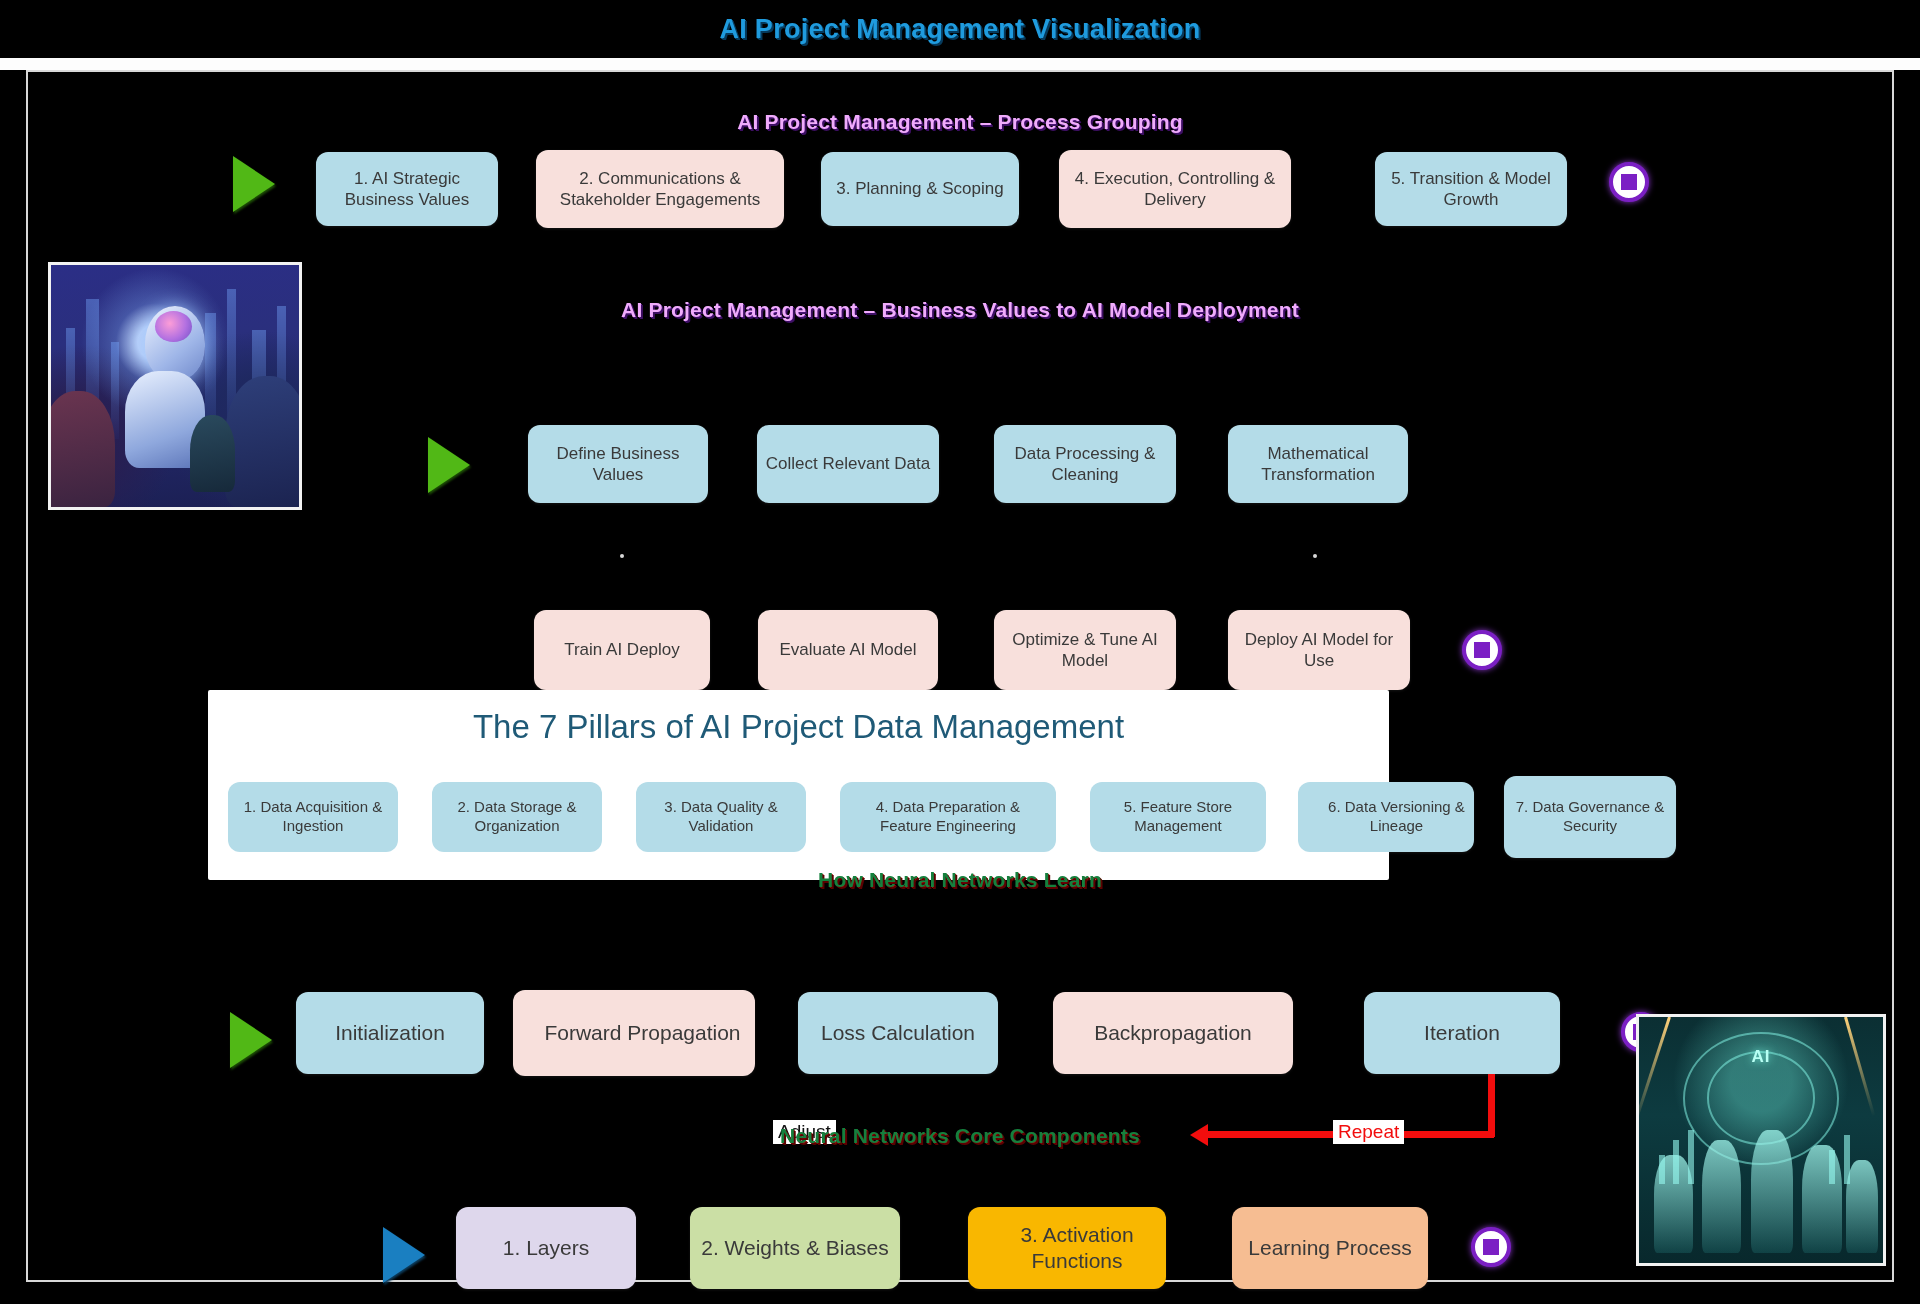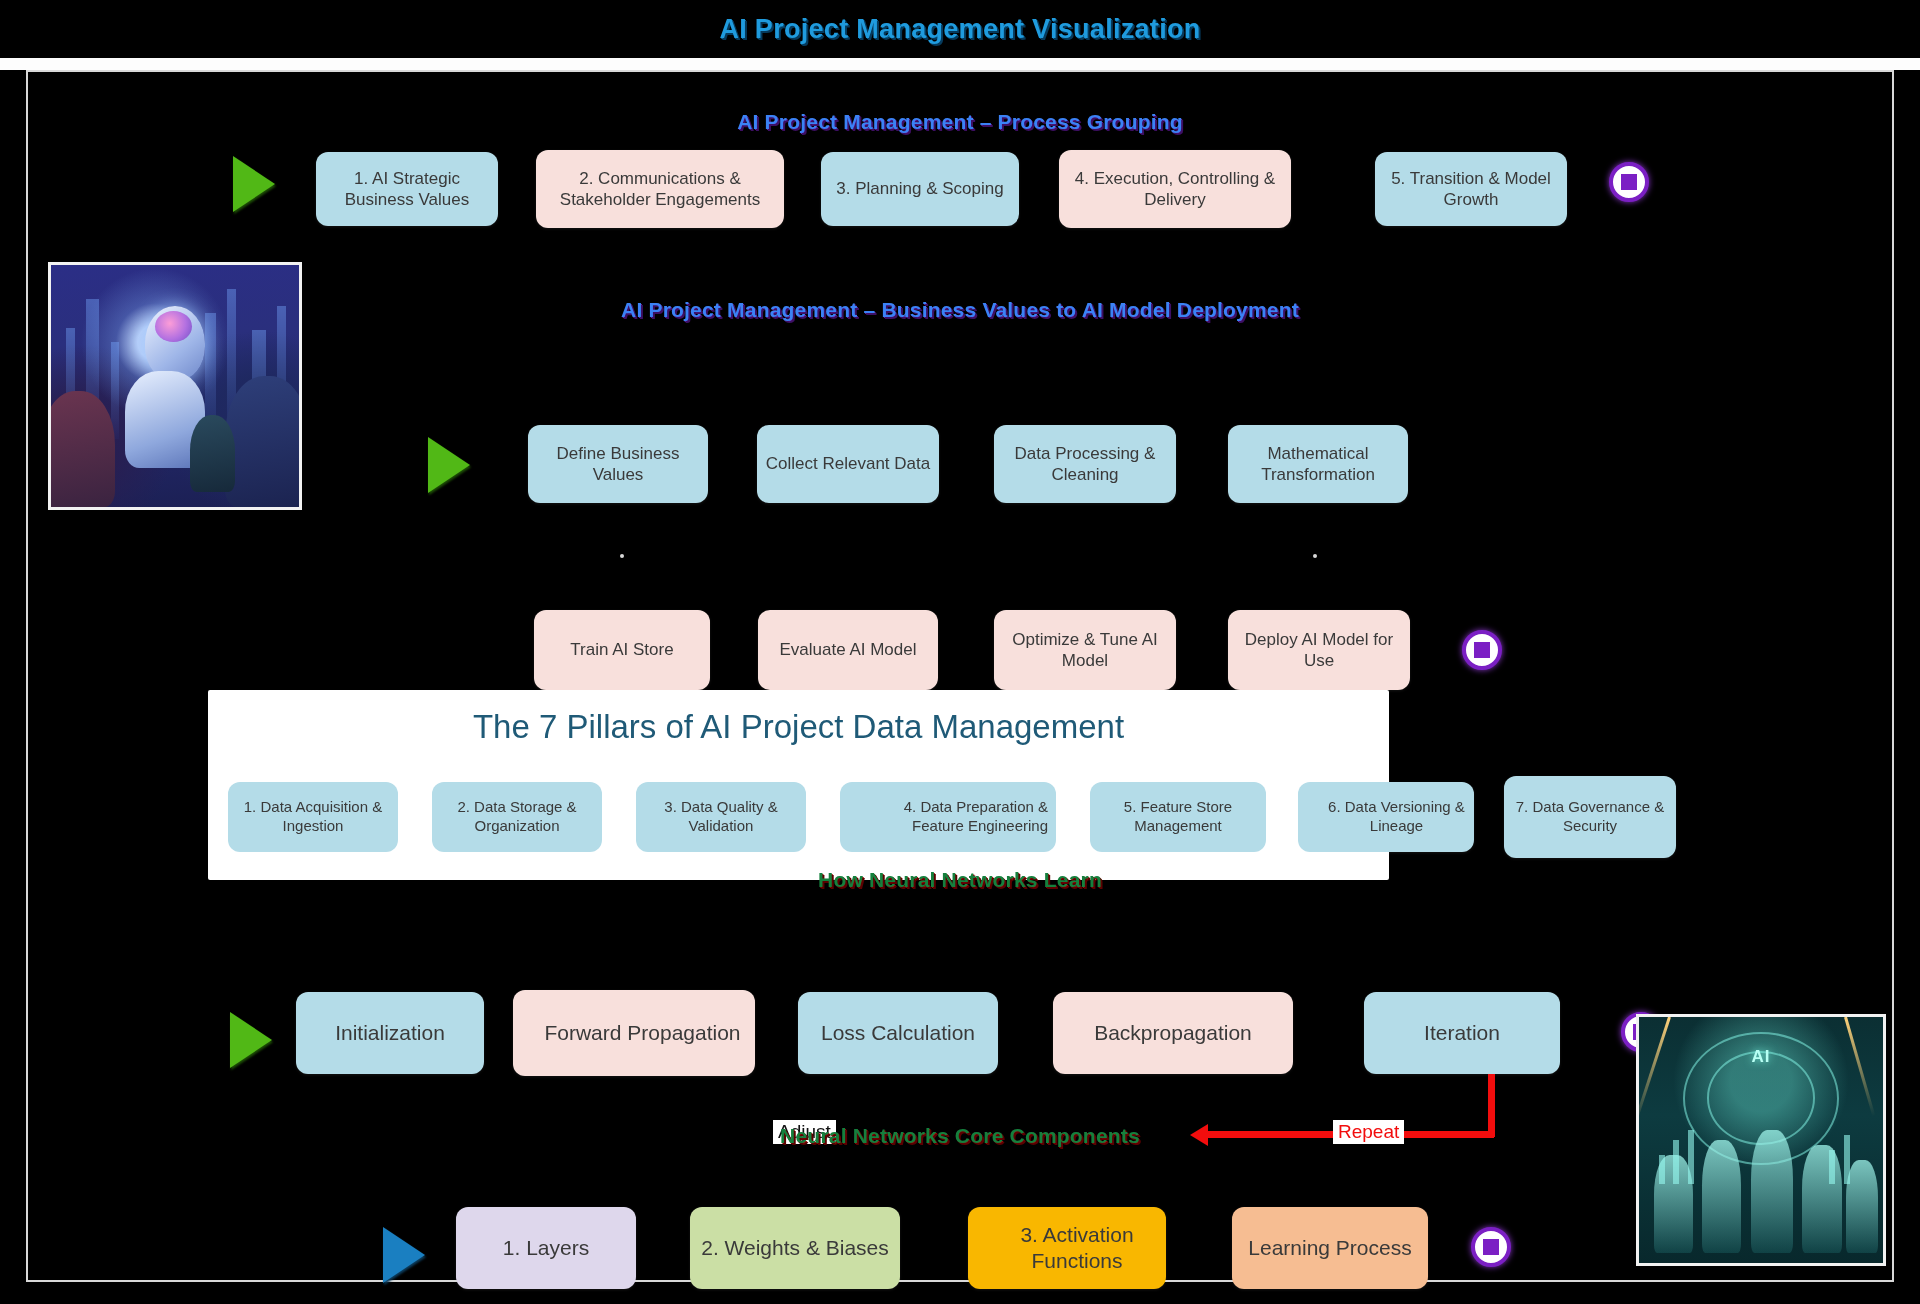--- a/index.html
+++ b/index.html
@@ -33,21 +33,21 @@
     width: 1868px; height: 1212px;
     background: #000;
     border: 2px solid #d9d9d9;
   }
 
   
   .sec-head {
     position: absolute; text-align: center; white-space: nowrap;
     font-weight: bold; font-size: 21px; letter-spacing: .2px;
   }
-  .sec-purple { color: #3b82f6; text-shadow: 2px 2px 0 #3d0f63, 1px 1px 0 #6b22a6; }
+  .sec-purple { color: #f0abfc; text-shadow: 2px 2px 0 #3d0f63, 1px 1px 0 #6b22a6; }
   .sec-red { color: #15803d; text-shadow: 2px 2px 0 #5c0000, 1px 1px 0 #a30707; }
 
   
   .node {
     position: absolute;
     border-radius: 12px;
     display: flex; align-items: center; justify-content: center;
     text-align: center;
     color: #3a3a3a;
     line-height: 1.25;
@@ -204,36 +204,36 @@
     <div class="tri tri-green" style="left:400px;top:365px;"></div>
 
     <div class="node blue" style="left:500px;top:353px;width:180px;height:78px;font-size:17px;">Define Business Values</div>
     <div class="node blue" style="left:729px;top:353px;width:182px;height:78px;font-size:17px;">Collect Relevant Data</div>
     <div class="node blue" style="left:966px;top:353px;width:182px;height:78px;font-size:17px;">Data Processing &amp; Cleaning</div>
     <div class="node blue" style="left:1200px;top:353px;width:180px;height:78px;font-size:17px;">Mathematical Transformation</div>
 
     <div class="dot" style="left:592px;top:482px;"></div>
     <div class="dot" style="left:1285px;top:482px;"></div>
 
-    <div class="node pink" style="left:506px;top:538px;width:176px;height:80px;font-size:17px;">Train AI Store</div>
+    <div class="node pink" style="left:506px;top:538px;width:176px;height:80px;font-size:17px;">Train AI Deploy</div>
     <div class="node pink" style="left:730px;top:538px;width:180px;height:80px;font-size:17px;">Evaluate AI Model</div>
     <div class="node pink" style="left:966px;top:538px;width:182px;height:80px;font-size:17px;">Optimize &amp; Tune AI Model</div>
     <div class="node pink" style="left:1200px;top:538px;width:182px;height:80px;font-size:17px;">Deploy AI Model for Use</div>
 
     <div class="stopbtn" style="left:1434px;top:558px;">
       <i></i>
     </div>
 
     <div class="pillars" style="left:180px;top:618px;width:1181px;height:190px;">
       <div class="pillars-title">The 7 Pillars of AI Project Data Management</div>
 
       <div class="node blue" style="left:20px;top:92px;width:170px;height:70px;font-size:15px;">1. Data Acquisition &amp; Ingestion</div>
       <div class="node blue" style="left:224px;top:92px;width:170px;height:70px;font-size:15px;">2. Data Storage &amp; Organization</div>
       <div class="node blue" style="left:428px;top:92px;width:170px;height:70px;font-size:15px;">3. Data Quality &amp; Validation</div>
-      <div class="node blue" style="left:632px;top:92px;width:216px;height:70px;font-size:15px;text-align:right;">4. Data Preparation &amp; Feature Engineering</div>
+      <div class="node blue" style="left:632px;top:92px;width:216px;height:70px;font-size:15px;">4. Data Preparation &amp; Feature Engineering</div>
       <div class="node blue" style="left:882px;top:92px;width:176px;height:70px;font-size:15px;">5. Feature Store Management</div>
       <div class="node blue" style="left:1090px;top:92px;width:176px;height:70px;font-size:15px;padding-left:29px;">6. Data Versioning &amp; Lineage</div>
       <div class="node blue" style="left:1296px;top:86px;width:172px;height:82px;font-size:15px;">7. Data Governance &amp; Security</div>
     </div>
 
     <div class="sec-head sec-red" style="left:0;top:796px;width:100%;">How Neural Networks Learn</div>
 
     <div class="tri tri-green" style="left:202px;top:940px;"></div>
 
     <div class="node blue" style="left:268px;top:920px;width:188px;height:82px;font-size:21px;">Initialization</div>

